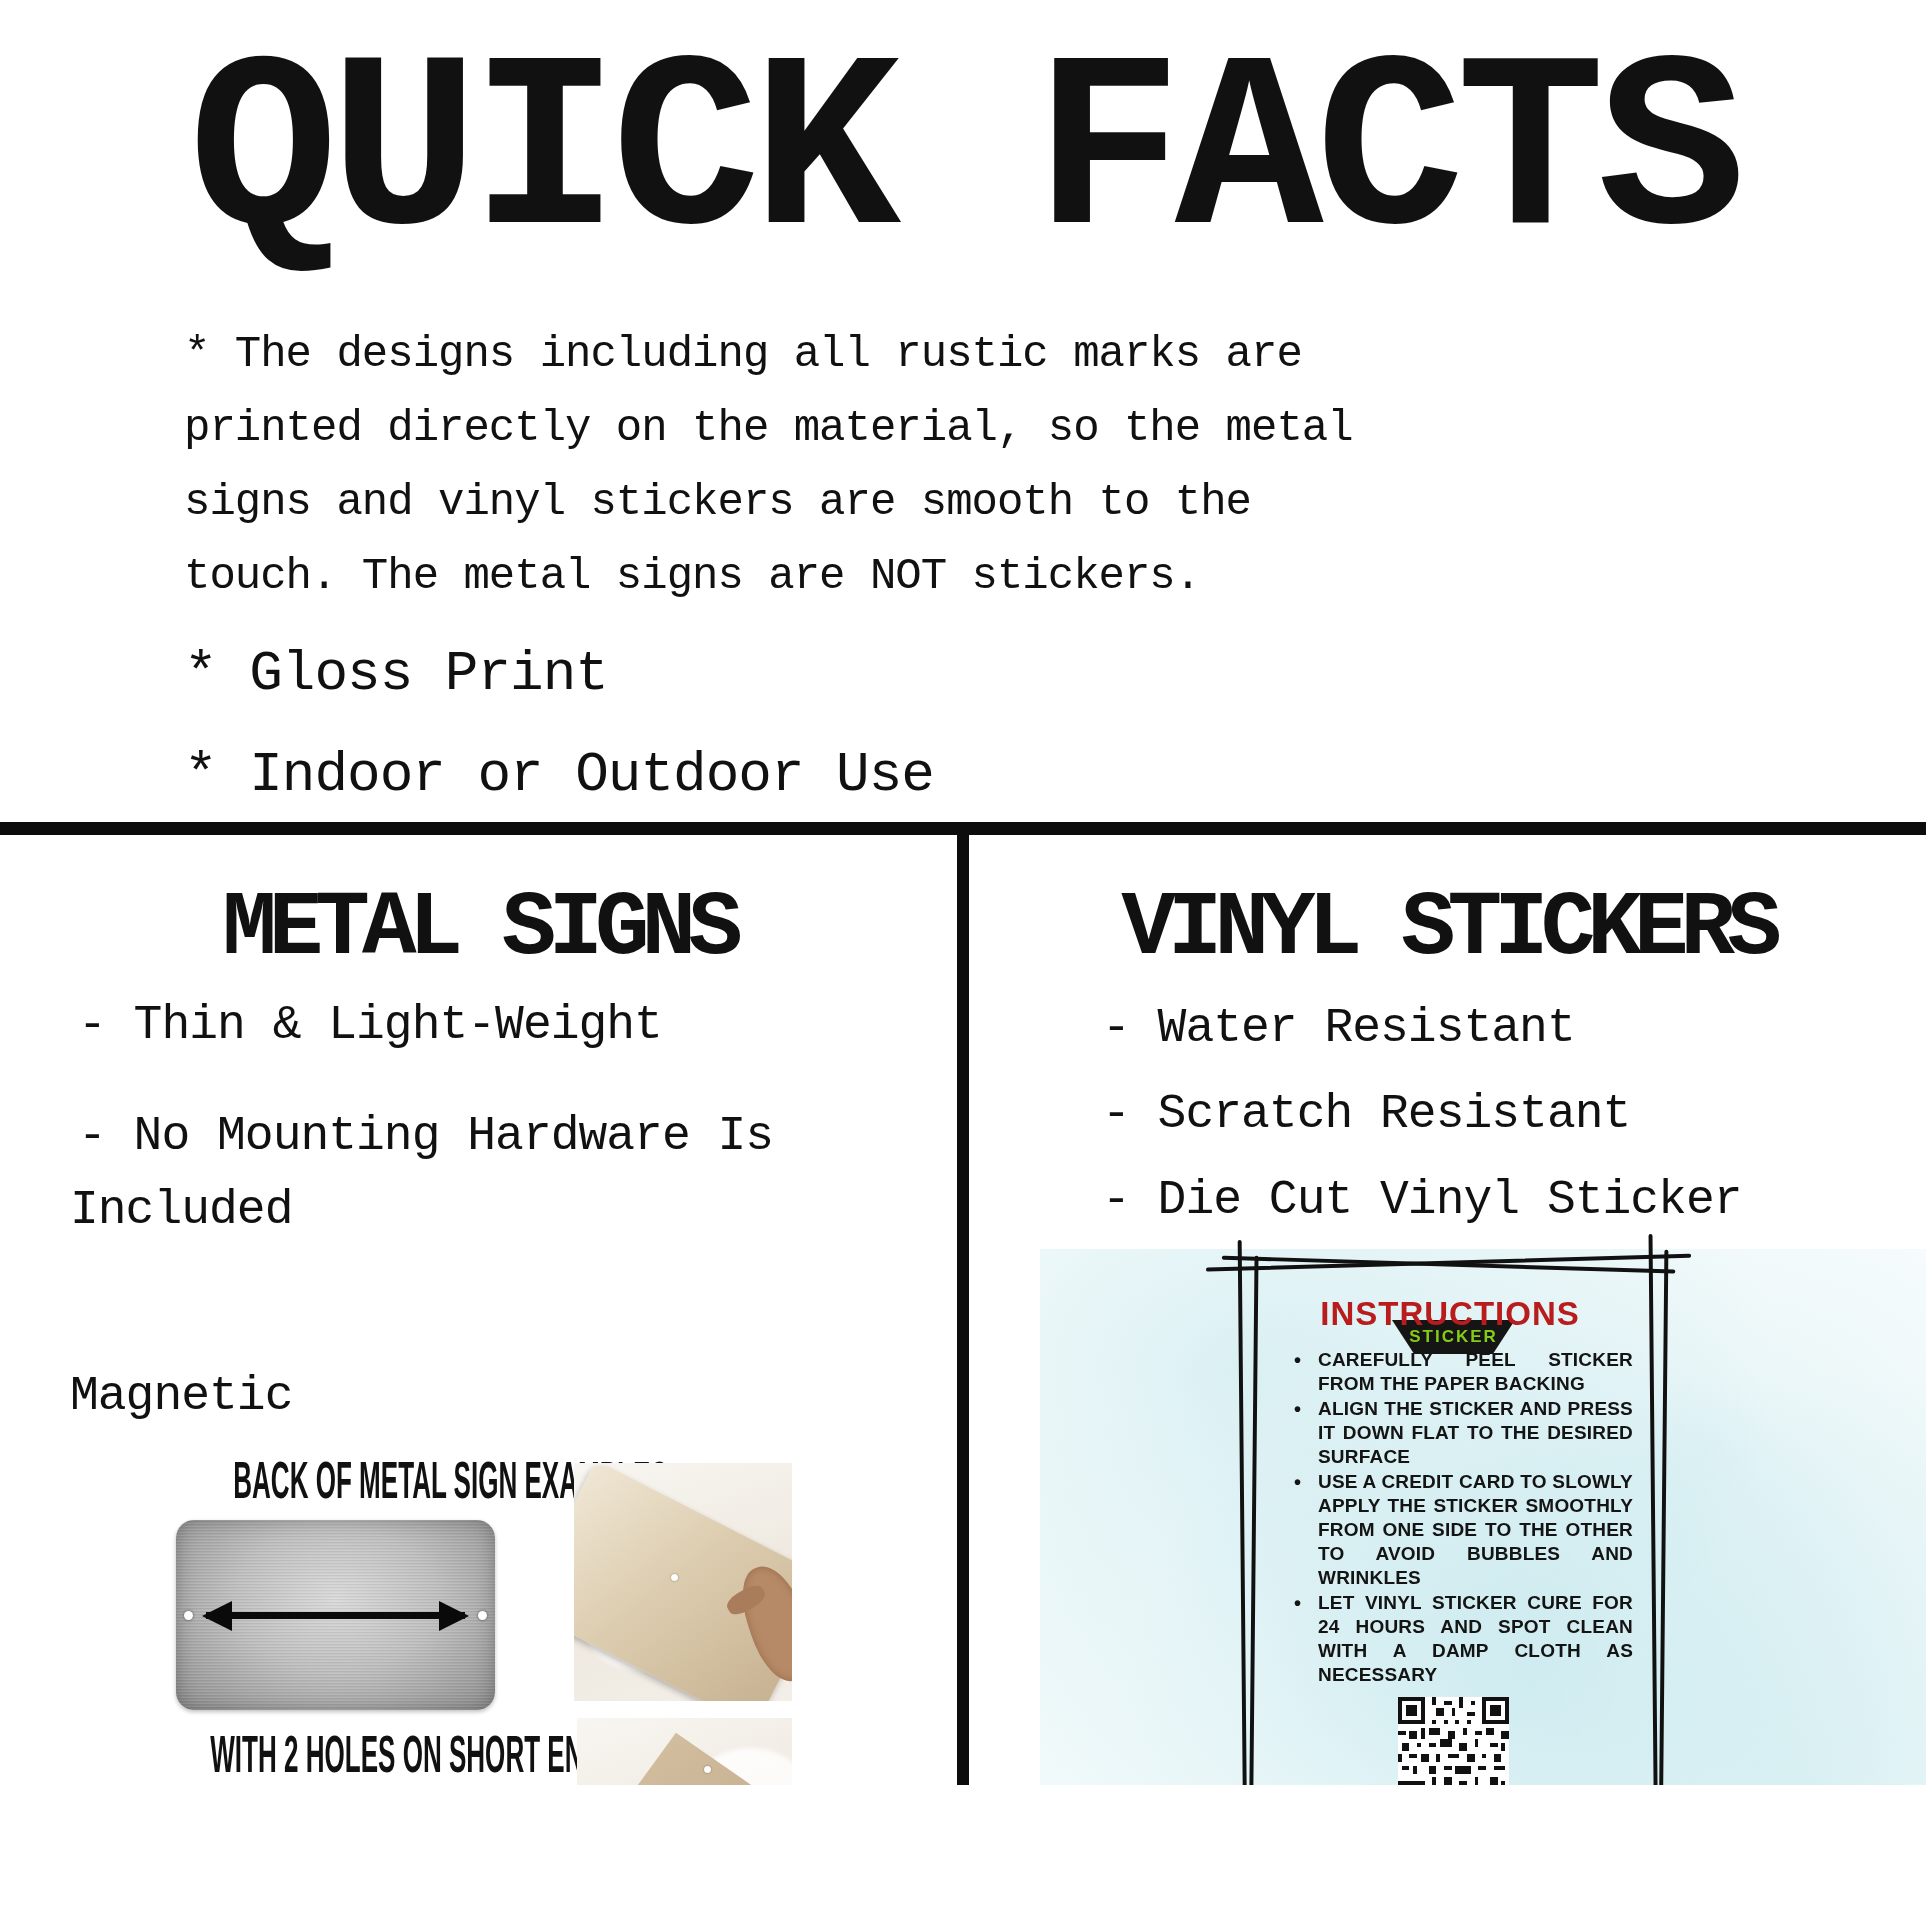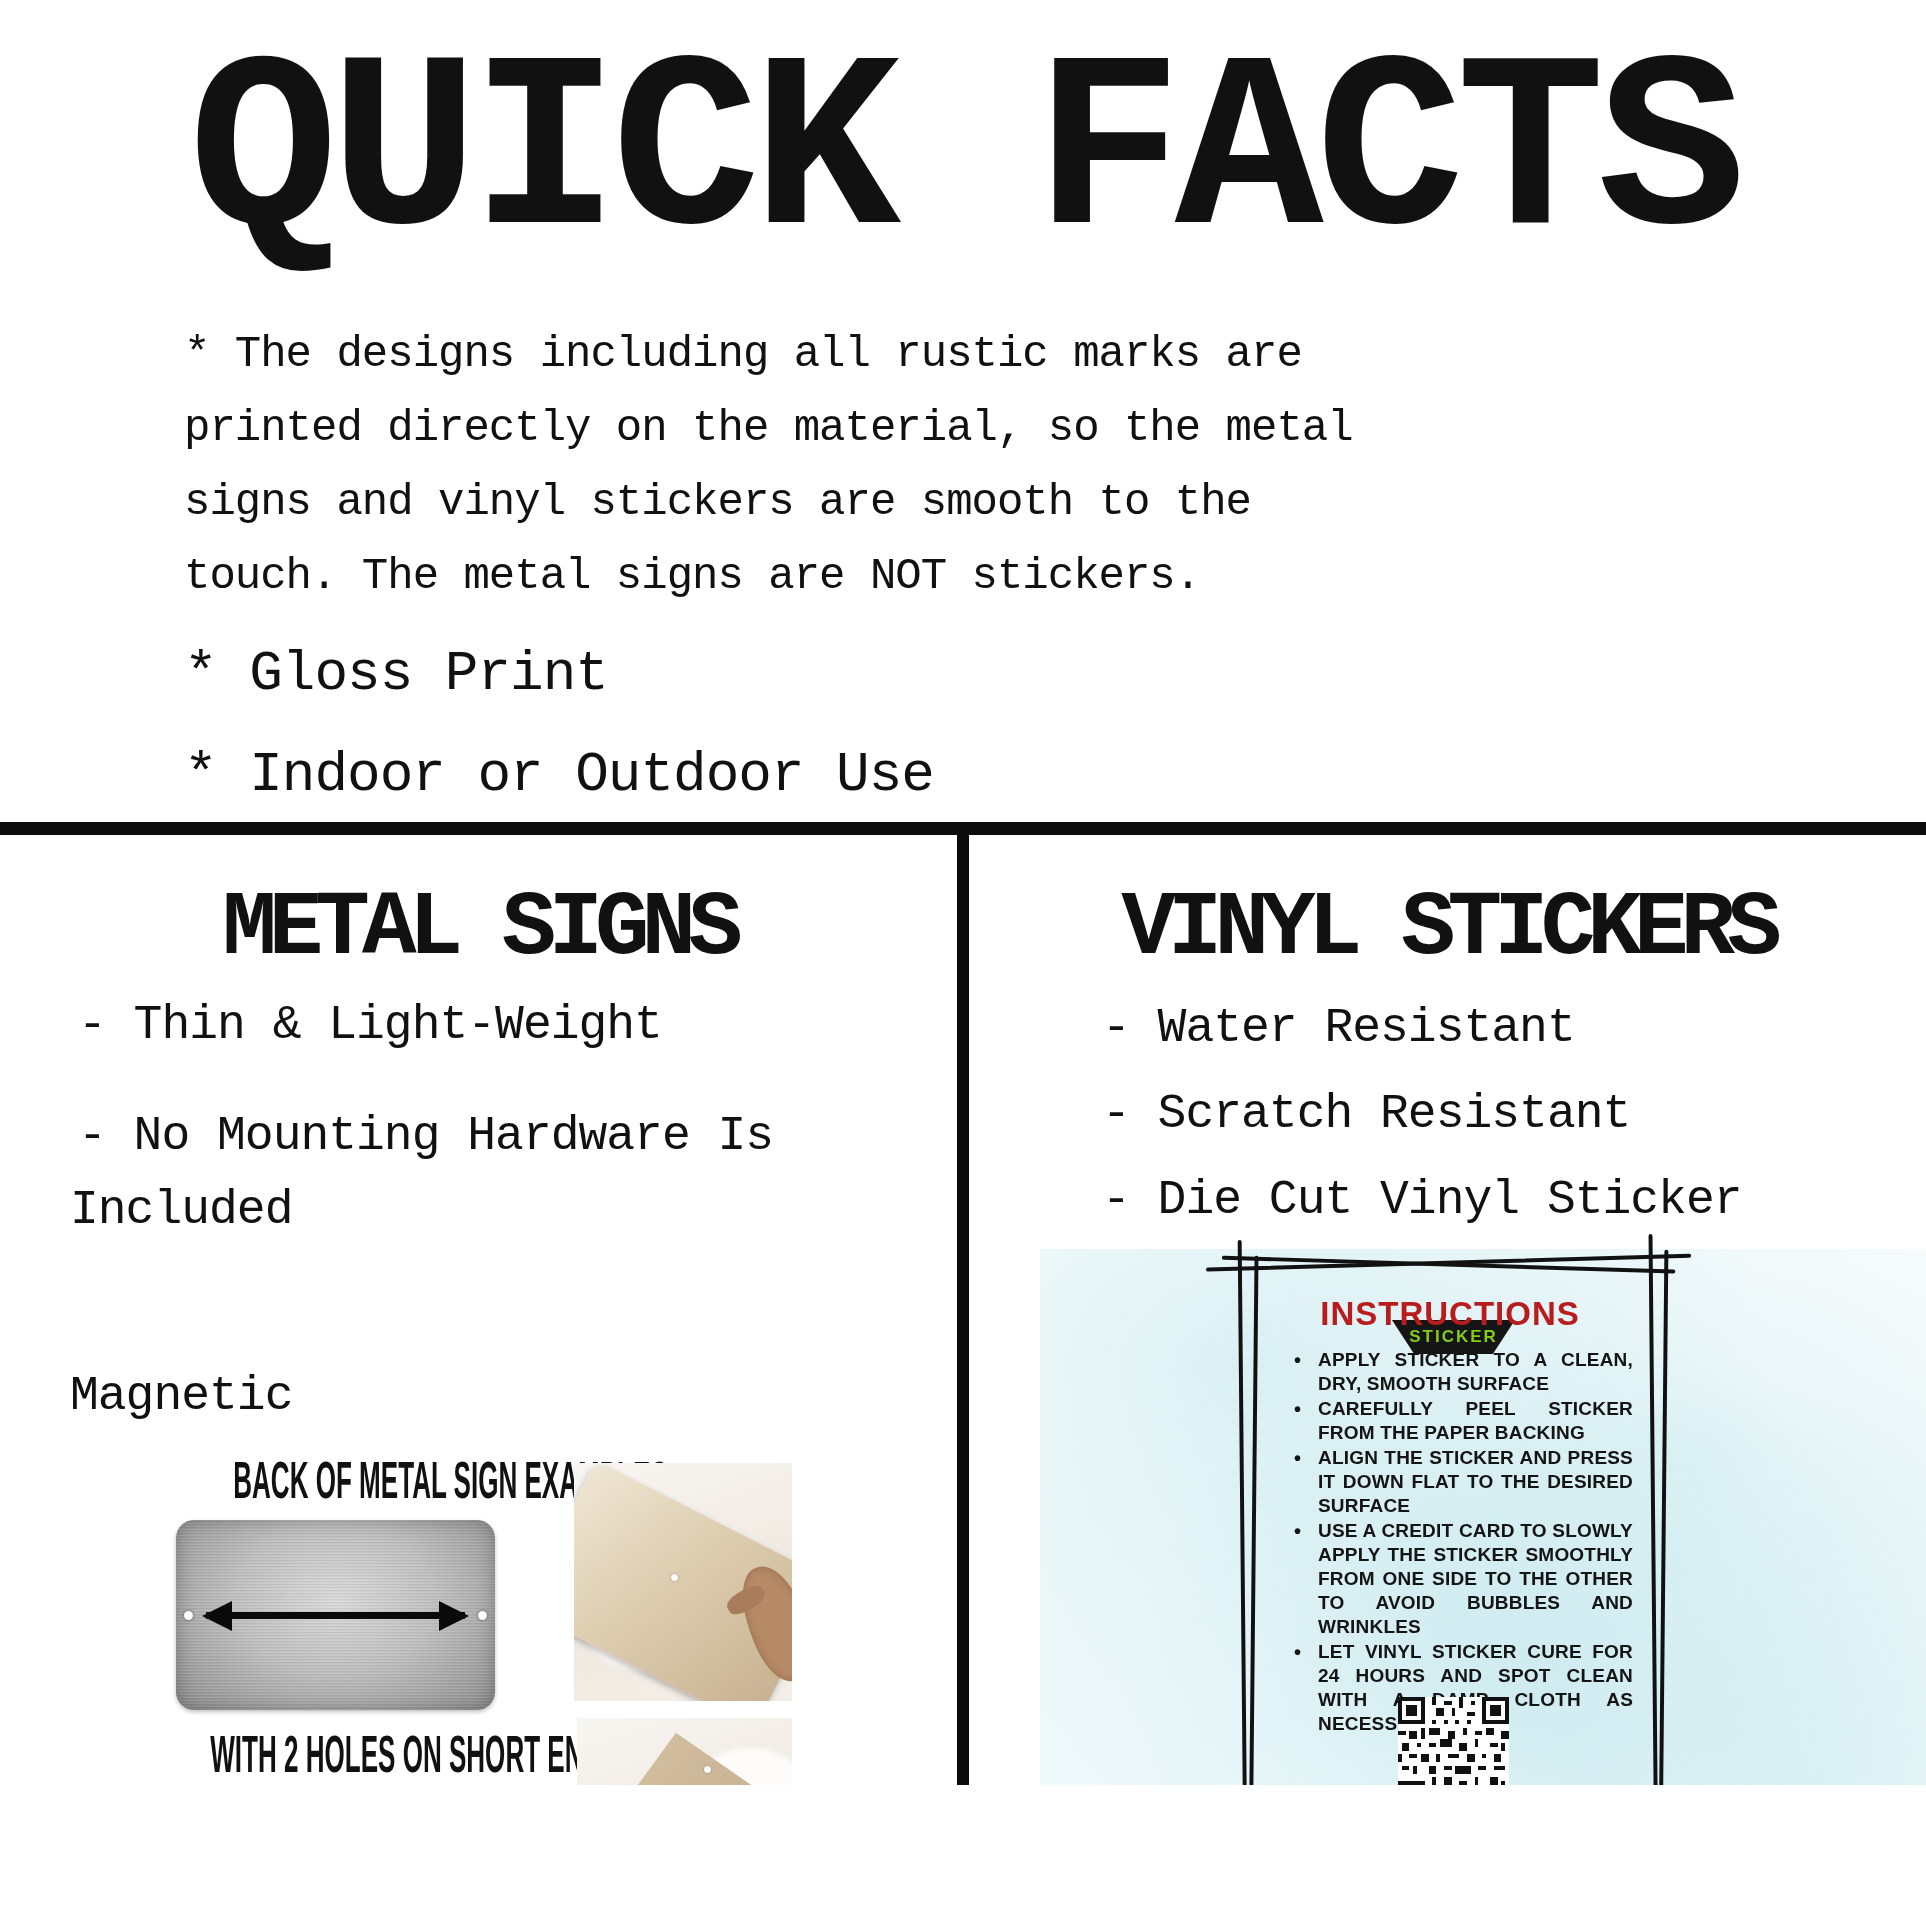--- a/index.html
+++ b/index.html
@@ -184,21 +184,20 @@
       <line x1="40" y1="655" x2="514" y2="638"></line>
     </g>
   </svg>
 
   <div class="sticker-badge">
     <span>STICKER</span>
   </div>
   <div class="card-heading">INSTRUCTIONS</div>
 
   <ul class="card-steps">
-    <li>APPLY STICKER TO A CLEAN, DRY, SMOOTH SURFACE</li>
     <li>CAREFULLY PEEL STICKER FROM THE PAPER BACKING</li>
     <li>ALIGN THE STICKER AND PRESS IT DOWN FLAT TO THE DESIRED SURFACE</li>
     <li>USE A CREDIT CARD TO SLOWLY APPLY THE STICKER SMOOTHLY FROM ONE SIDE TO THE OTHER TO AVOID BUBBLES AND WRINKLES</li>
     <li>LET VINYL STICKER CURE FOR 24 HOURS AND SPOT CLEAN WITH A DAMP CLOTH AS NECESSARY</li>
   </ul>
 
   <svg class="qr" viewBox="0 0 29 29" shape-rendering="crispEdges">
     <rect x="0" y="0" width="29" height="29" fill="#ffffff"></rect>
     <g fill="#111111">
       <rect x="0" y="0" width="7" height="7"></rect>

